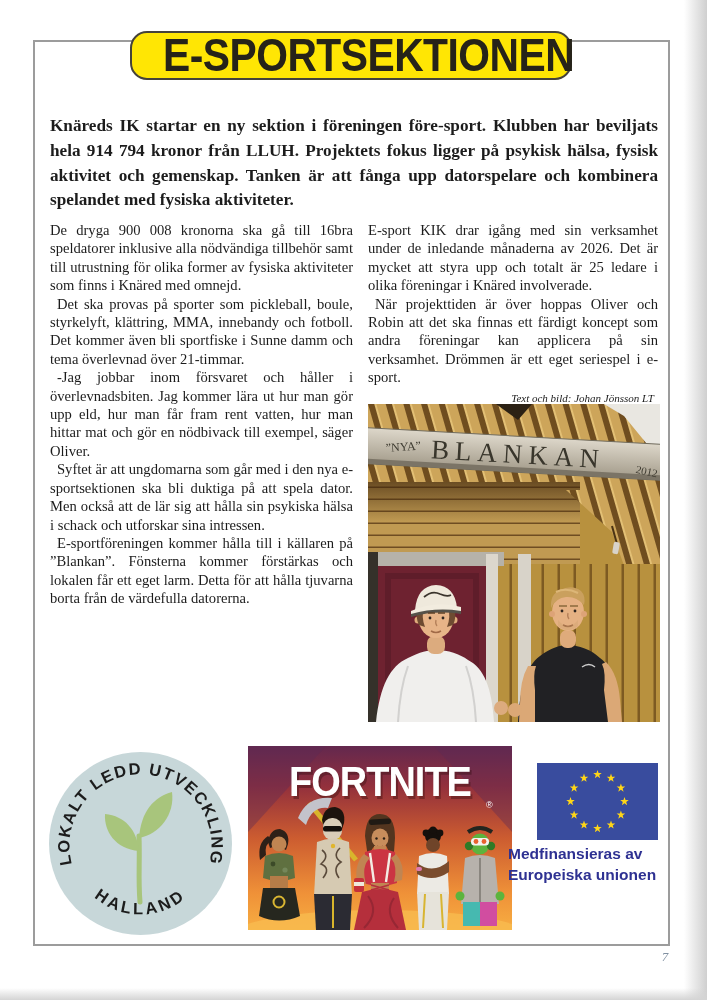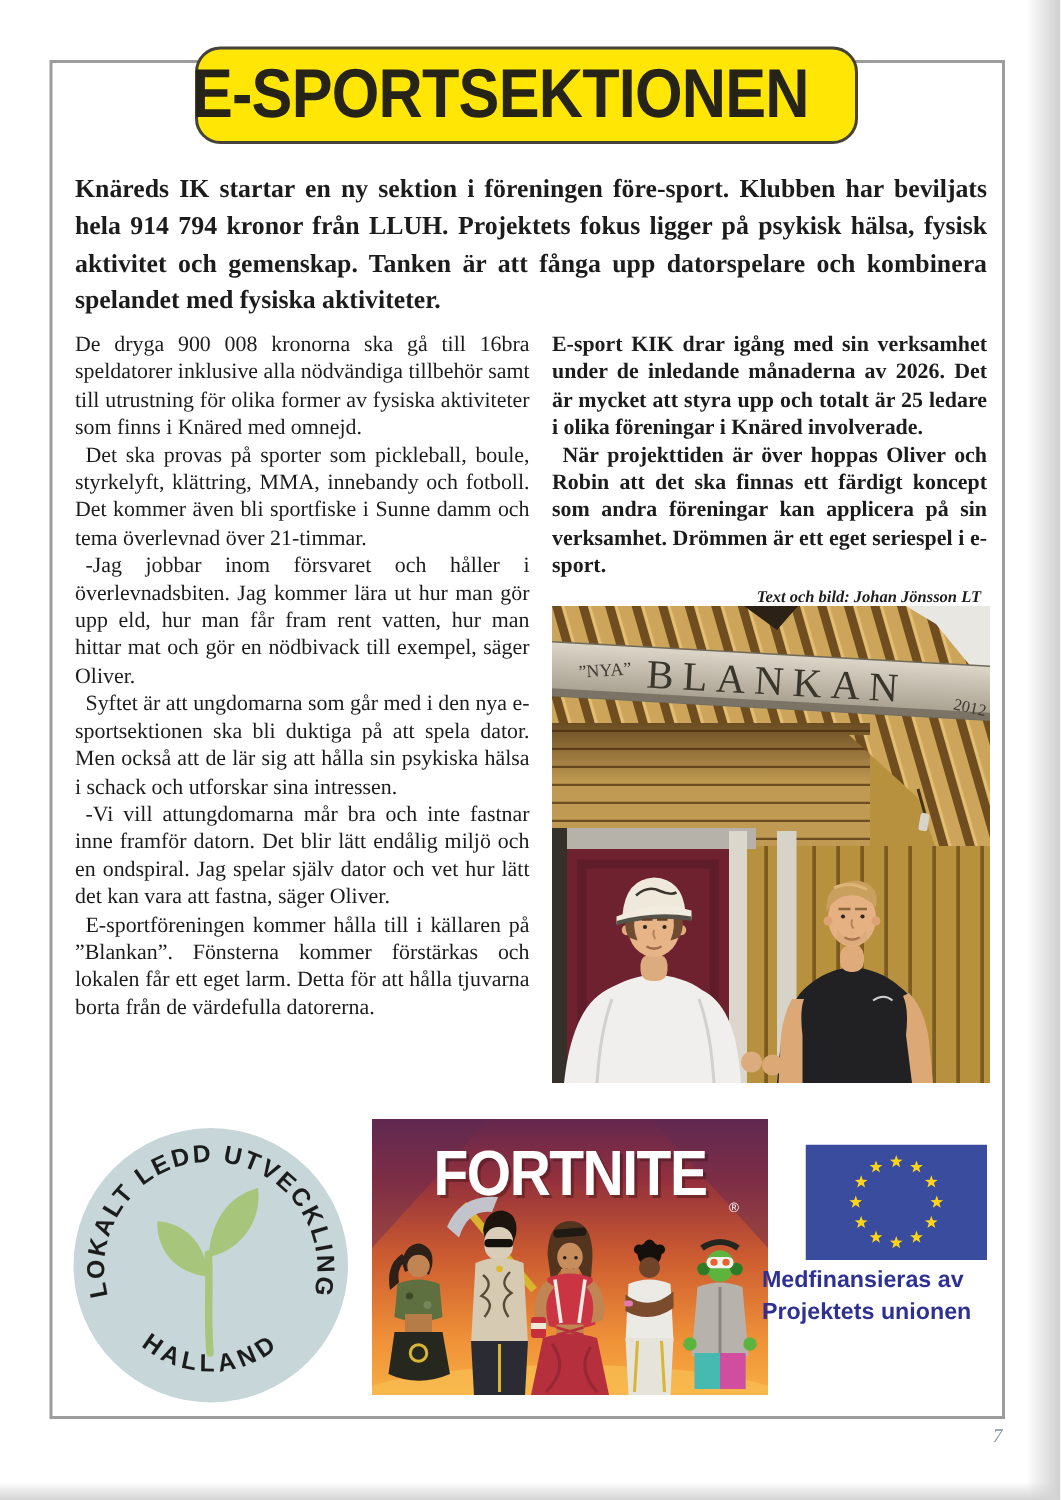--- a/index.html
+++ b/index.html
@@ -4,33 +4,33 @@
 <style>
   html,body{margin:0;padding:0;background:#ffffff;}
   .page{position:relative;width:707px;height:1000px;background:#ffffff;overflow:hidden;
         font-family:"Liberation Serif", serif;color:#1c1c1c;}
   .frame{position:absolute;left:33px;top:40px;width:637px;height:906px;
          border:2px solid #9c9c9c;box-sizing:border-box;}
   .scan-right{position:absolute;top:0;left:684px;width:23px;height:1000px;
               background:linear-gradient(to right,rgba(190,190,190,0),#cfcfcf);}
   .scan-bottom{position:absolute;left:0;top:988px;width:707px;height:12px;
                background:linear-gradient(to bottom,rgba(190,190,190,0),#d4d4d4);}
-  .banner{position:absolute;left:130px;top:31px;width:442px;height:65px;
+  .banner{position:absolute;left:130px;top:31px;width:442px;height:49px;
           background:#ffe604;border:2px solid #45423a;border-radius:17px;
-          box-sizing:border-box;display:flex;align-items:center;justify-content:flex-start;}
+          box-sizing:border-box;display:flex;align-items:center;justify-content:flex-end;}
   .banner span{font-family:"Liberation Sans", sans-serif;font-weight:700;
           font-size:40px;letter-spacing:-0.5px;color:#262319;
           transform:scale(1.02,1.15);white-space:nowrap;}
   .intro{position:absolute;left:50px;top:114px;width:608px;
          font-weight:700;font-size:17.2px;line-height:24.8px;text-align:justify;margin:0;}
   .col{position:absolute;top:221px;font-size:14.6px;line-height:18.4px;text-align:justify;}
   .col p{margin:0;text-indent:7px;}
   .col p.first{text-indent:0;}
   .col-left{left:50px;width:303px;}
-  .col-right{left:368px;width:290px;font-weight:bold;}
+  .col-right{left:368px;width:290px;}
   .byline{font-style:italic;text-align:right;font-size:11px;margin-top:2px;padding-right:4px;}
   .photo{position:absolute;left:368px;top:404px;width:292px;height:318px;}
   .leader-logo{position:absolute;left:47px;top:750px;width:187px;height:187px;}
   .fortnite{position:absolute;left:248px;top:746px;width:264px;height:184px;}
   .eu-flag{position:absolute;left:537px;top:763px;width:121px;height:77px;}
   .eu-text{position:absolute;left:508px;top:843px;width:178px;text-align:left;
            font-family:"Liberation Sans", sans-serif;font-weight:700;
            font-size:15.5px;line-height:21px;color:#2e3192;}
   .page-num{position:absolute;left:650px;top:949px;width:30px;text-align:center;
             font-style:italic;font-size:13px;color:#8191a2;}
@@ -50,21 +50,20 @@
     <span>E-SPORTSEKTIONEN</span>
   </div>
 
   <p class="intro">Knäreds IK startar en ny sektion i föreningen före-sport. Klubben har beviljats hela 914 794 kronor från LLUH. Projektets fokus ligger på psykisk hälsa, fysisk aktivitet och gemenskap. Tanken är att fånga upp datorspelare och kombinera spelandet med fysiska aktiviteter.</p>
 
   <div class="col col-left">
     <p class="first">De dryga 900 008 kronorna ska gå till 16bra speldatorer inklusive alla nödvändiga tillbehör samt till utrustning för olika former av fysiska aktiviteter som finns i Knäred med omnejd.</p>
     <p>Det ska provas på sporter som pickleball, boule, styrkelyft, klättring, MMA, innebandy och fotboll. Det kommer även bli sportfiske i Sunne damm och tema överlevnad över 21-timmar.</p>
     <p>-Jag jobbar inom försvaret och håller i överlevnadsbiten. Jag kommer lära ut hur man gör upp eld, hur man får fram rent vatten, hur man hittar mat och gör en nödbivack till exempel, säger Oliver.</p>
     <p>Syftet är att ungdomarna som går med i den nya e-sportsektionen ska bli duktiga på att spela dator. Men också att de lär sig att hålla sin psykiska hälsa i schack och utforskar sina intressen.</p>
-    <p>-Vi vill attungdomarna mår bra och inte fastnar inne framför datorn. Det blir lätt endålig miljö och en ondspiral. Jag spelar själv dator och vet hur lätt det kan vara att fastna, säger Oliver.</p>
     <p>E-sportföreningen kommer hålla till i källaren på ”Blankan”. Fönsterna kommer förstärkas och lokalen får ett eget larm. Detta för att hålla tjuvarna borta från de värdefulla datorerna.</p>
   </div>
 
   <div class="col col-right">
     <p class="first">E-sport KIK drar igång med sin verksamhet under de inledande månaderna av 2026. Det är mycket att styra upp och totalt är 25 ledare i olika föreningar i Knäred involverade.</p>
     <p>När projekttiden är över hoppas Oliver och Robin att det ska finnas ett färdigt koncept som andra föreningar kan applicera på sin verksamhet. Drömmen är ett eget seriespel i e-sport.</p>
     <div class="byline">Text och bild: Johan Jönsson LT</div>
   </div>
 
   <svg class="photo" viewBox="0 0 292 318">
@@ -291,17 +290,17 @@
       <use href="#star" x="55.5" y="60.5" width="10" height="10"></use>
       <use href="#star" x="42" y="56.9" width="10" height="10"></use>
       <use href="#star" x="32.1" y="47" width="10" height="10"></use>
       <use href="#star" x="28.5" y="33.5" width="10" height="10"></use>
       <use href="#star" x="32.1" y="20" width="10" height="10"></use>
       <use href="#star" x="42" y="10.1" width="10" height="10"></use>
     </g>
   </svg>
   <div class="eu-text">
     <div>Medfinansieras av</div>
-    <div>Projektets unionen</div>
+    <div>Europeiska unionen</div>
   </div>
 
   <div class="page-num">7</div>
 </div>
 
 </body></html>

